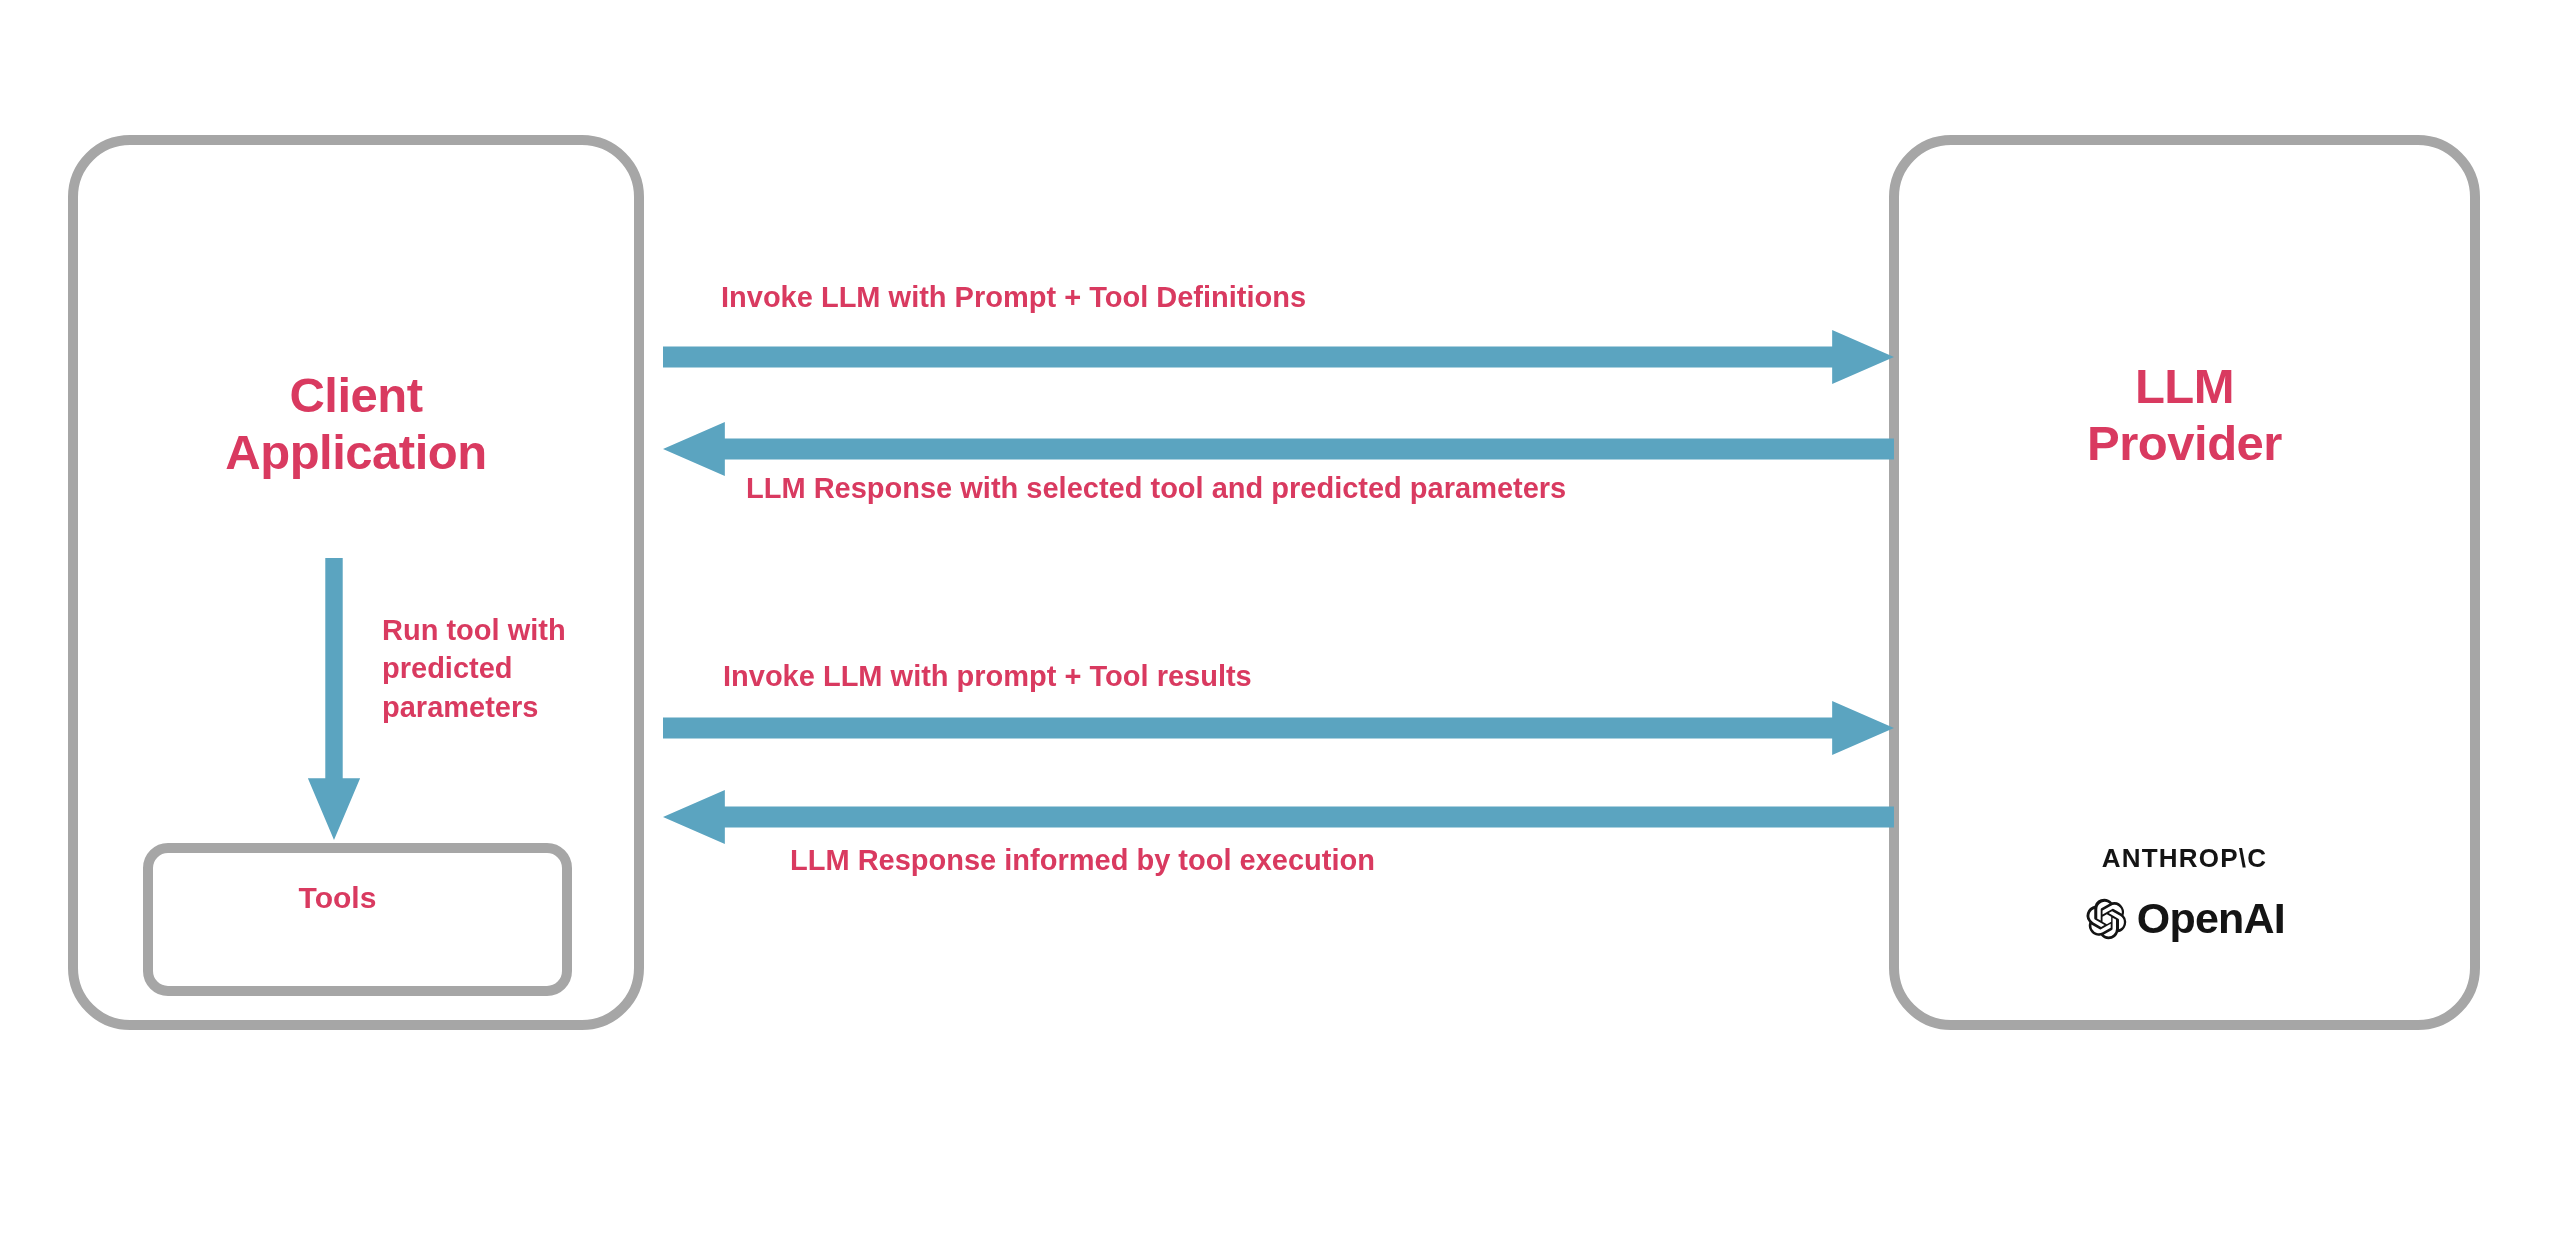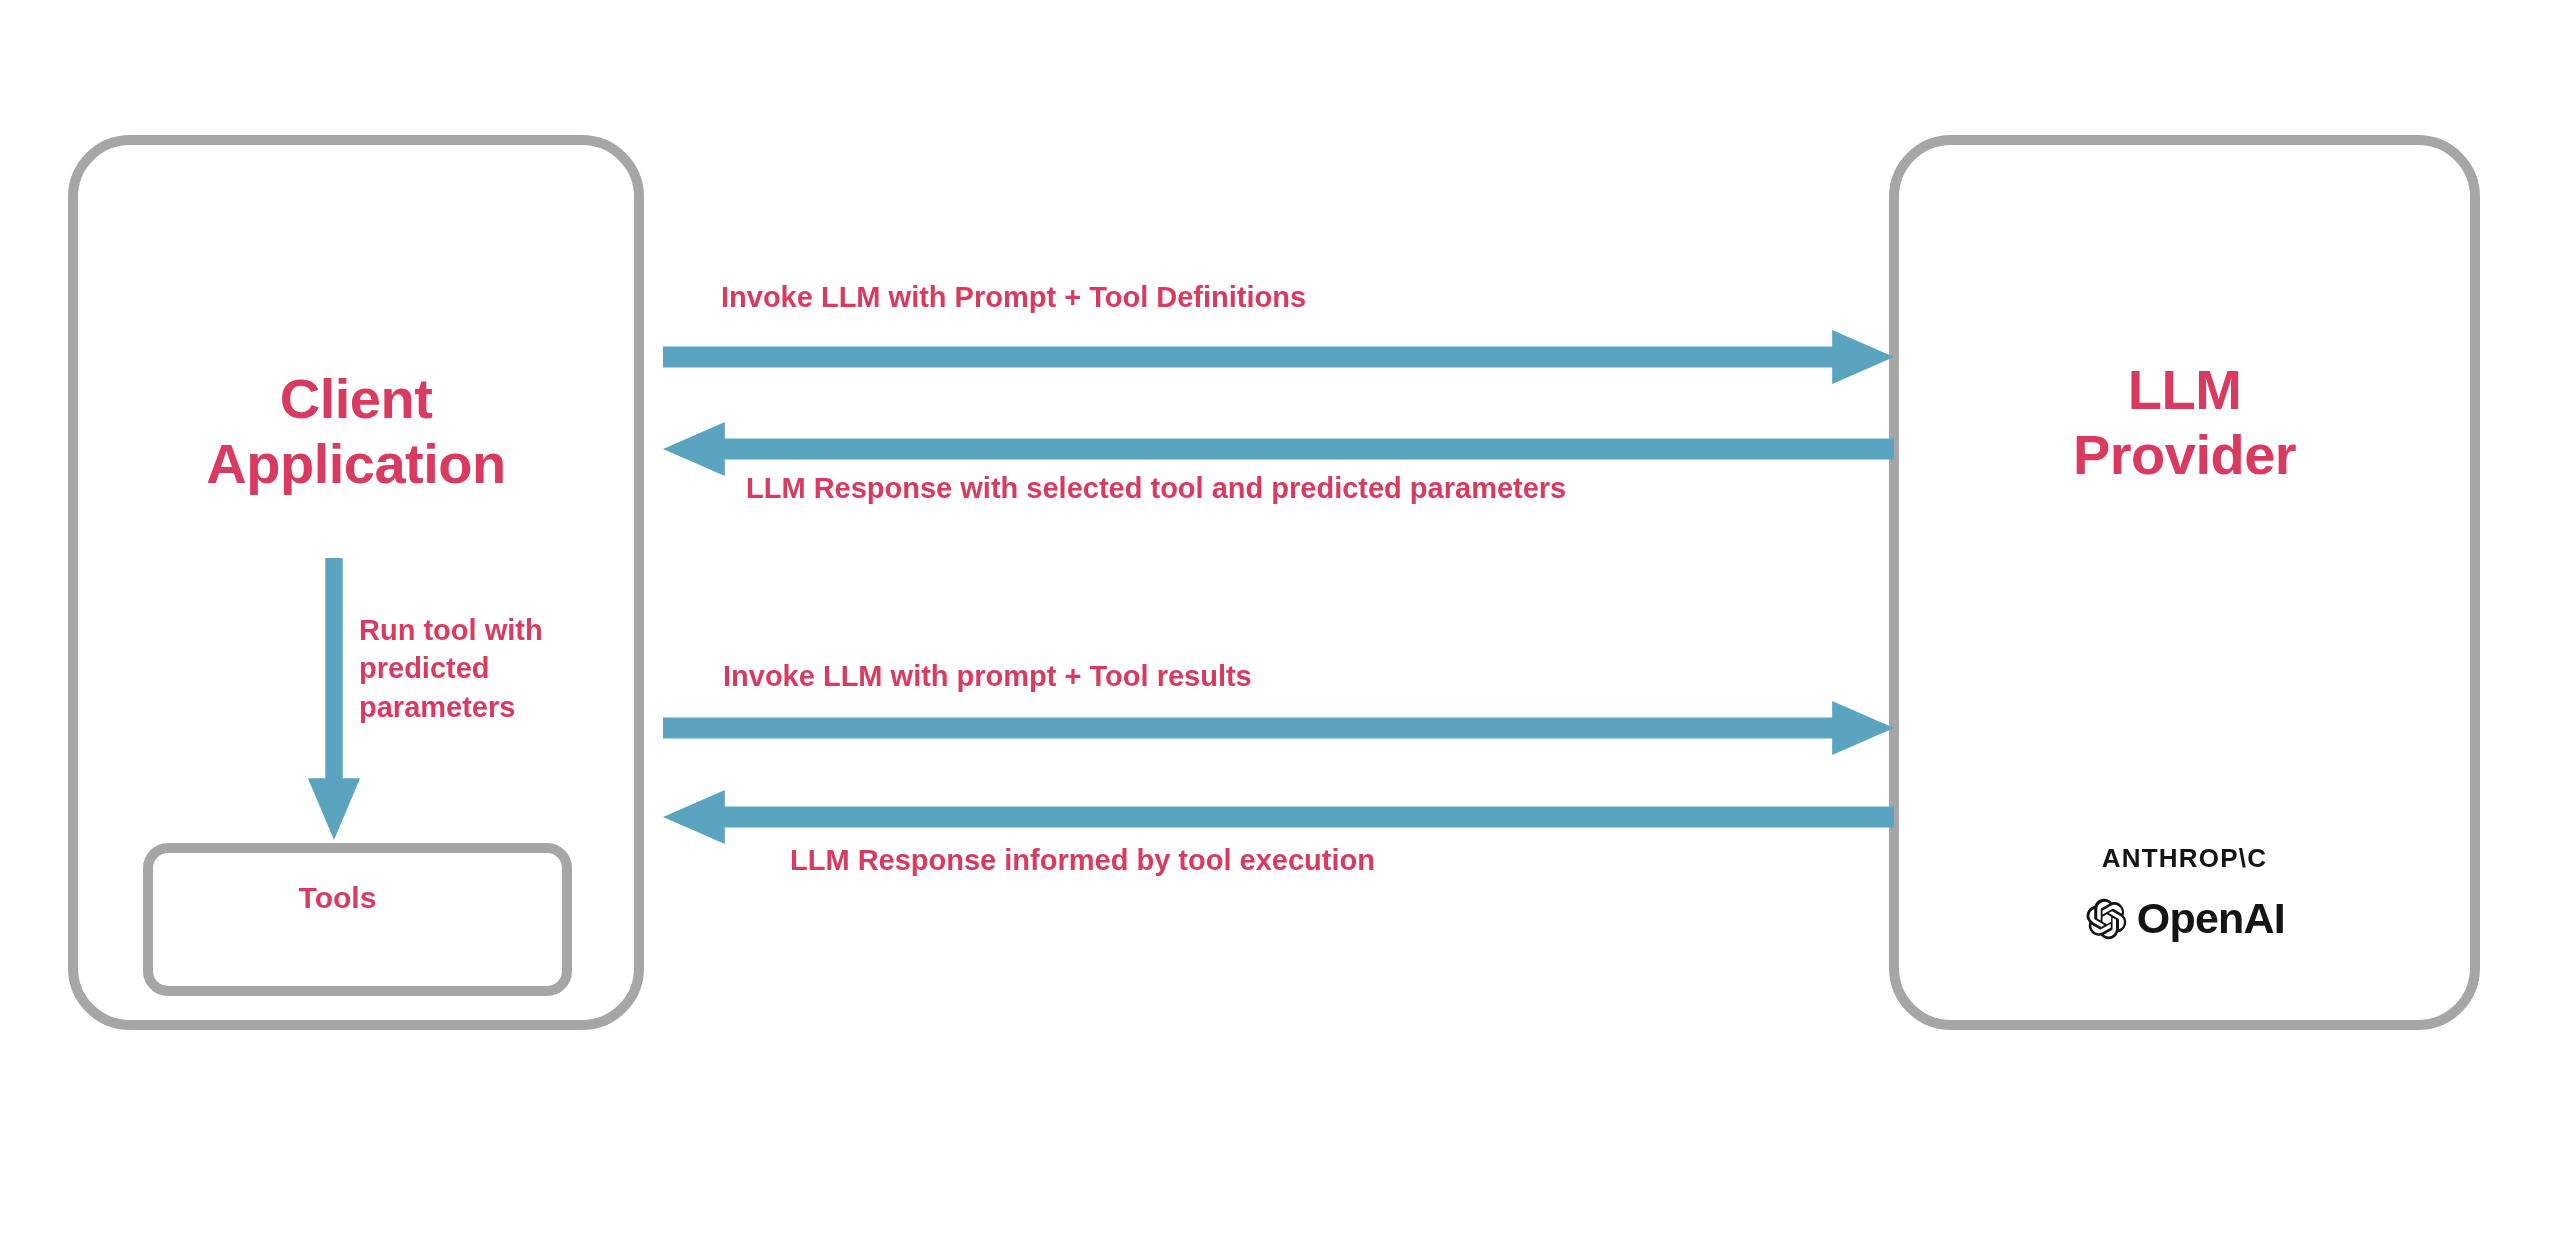--- a/index.html
+++ b/index.html
@@ -43,21 +43,21 @@
 
   
   .node-title {
     position: absolute;
     text-align: center;
     color: #d93a60;
     font-weight: 700;
     letter-spacing: -0.5px;
     line-height: 1.16;
     white-space: pre-line;
-    font-size: 56px;
+    font-size: 49px;
   }
   #client-title { left: 68px;   top: 367px; width: 576px; }
   #llm-title    { left: 1889px; top: 358px; width: 591px; }
 
   .tools-label {
     position: absolute;
     left: 143px;
     top: 881px;
     width: 389px;
     text-align: center;
@@ -132,21 +132,21 @@
 
   <div class="node-title" id="client-title">Client
 Application</div>
 
   <div class="v-arrow">
     <svg viewBox="0 0 62 292" preserveAspectRatio="none" aria-hidden="true">
       <polygon points="22,0 40,0 40,228 58,228 31,292 4,228 22,228" fill="#5ba4c0"></polygon>
     </svg>
   </div>
 
-  <div class="flow-label wrap" style="left:359px; top:611px;">Run tool with
+  <div class="flow-label wrap" style="left:382px; top:611px;">Run tool with
 predicted
 parameters</div>
 
   <div class="tools-box"></div>
   <div class="tools-label">Tools</div>
 
   <div class="node-box" id="llm-box"></div>
 
   <div class="node-title" id="llm-title">LLM
 Provider</div>

